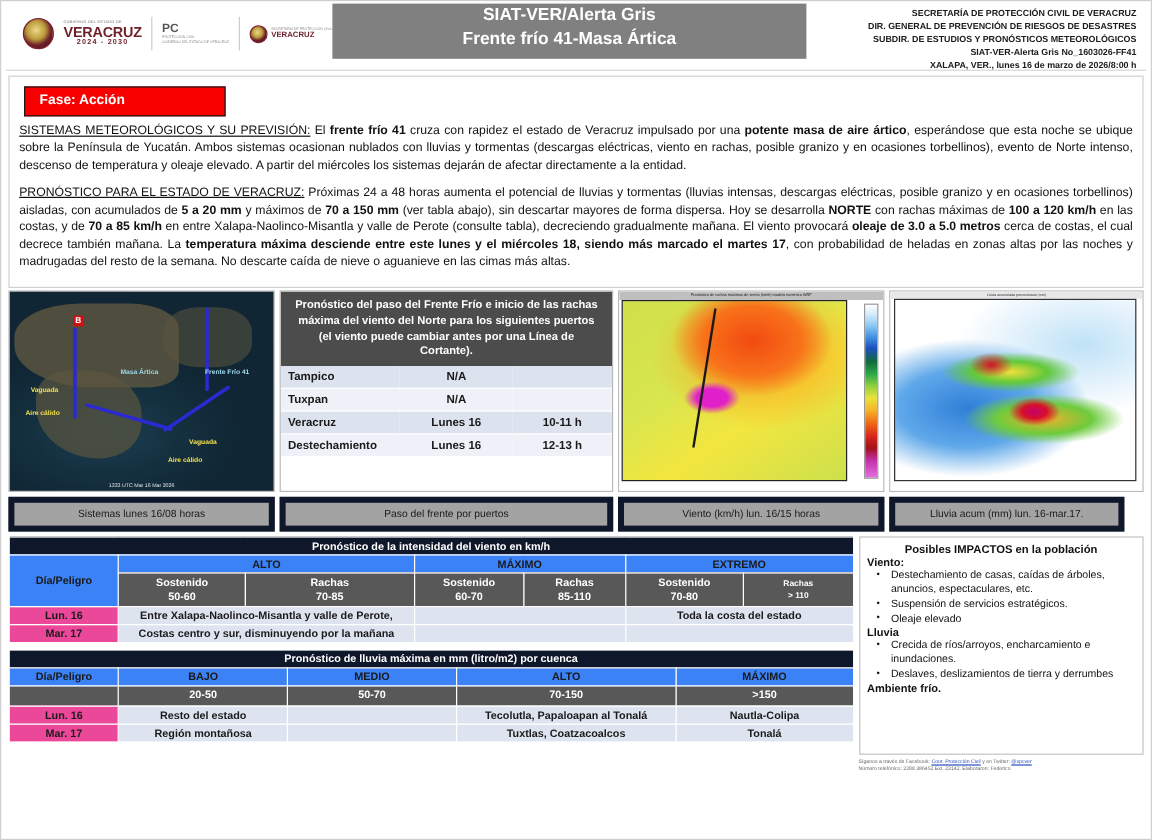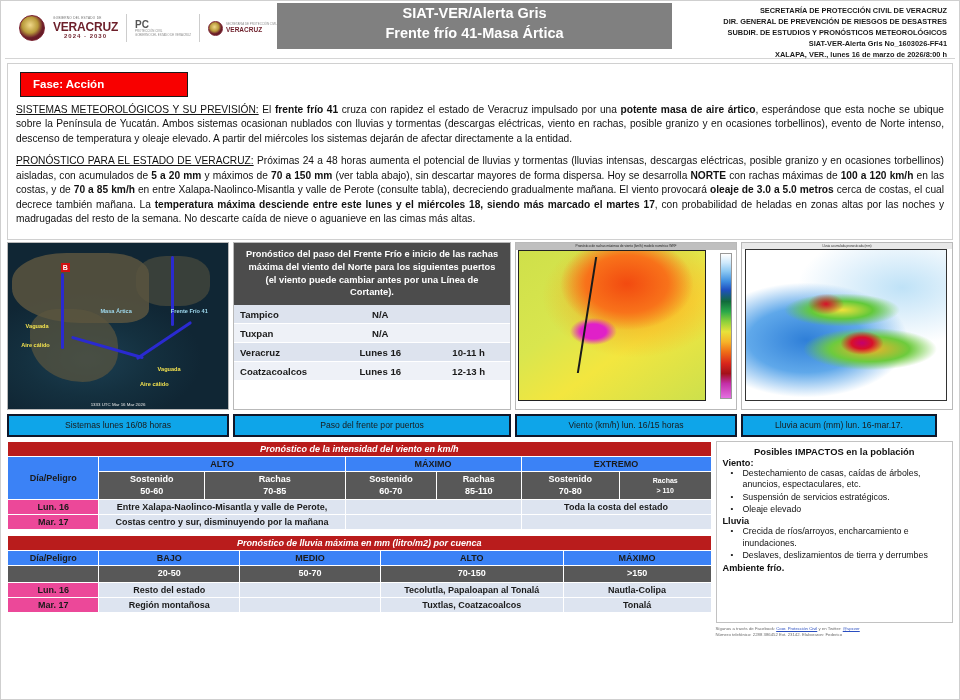--- a/index.html
+++ b/index.html
@@ -242,22 +242,22 @@
       linear-gradient(140deg, #ffffff 0%, #eef6fd 18%, #8fc4ee 45%, #4b97e0 70%, #cfe6f8 100%);
   }
   .rain-ticks {
     position: absolute; left: 3px; right: 5px; bottom: 1px; height: 6px;
     background: #ffffff;
   }
 
   
   .captions { display: flex; gap: 4px; margin: 4px 6px 0 6px; }
   .cap {
-    border: 2px solid #0f172a;
-    background: #0ea5e9;
+    border: 5px solid #0f172a;
+    background: #a3a3a3;
     color: #1a1a1a;
     font-size: 8.6px;
     text-align: center;
     padding: 4px 2px 5px 2px;
   }
   .cap1 { width: 222px; }
   .cap2 { width: 278px; }
   .cap3 { width: 222px; }
   .cap4 { width: 196px; }
 
@@ -268,24 +268,23 @@
 
   table.grid { width: 100%; border-collapse: collapse; table-layout: fixed; }
   table.grid td, table.grid th {
     border: 1px solid #ffffff;
     font-size: 9px;
     padding: 2px 3px;
     text-align: center;
     vertical-align: middle;
   }
   .bar-title {
-    background: #b91c1c; color: #ffffff;
+    background: #0f172a; color: #ffffff;
     font-weight: bold; font-size: 9.4px;
     padding: 3px 0 4px 0;
-    font-style: italic;
   }
   .hdr-lite {
     background: #3b82f6; color: #1a1a1a; font-weight: bold;
   }
   .hdr-dark {
     background: #585858; color: #ffffff; font-weight: bold;
     line-height: 1.3;
   }
   .hdr-dark .sm { font-size: 7px; font-weight: bold; display: block; }
   .cell-day {
@@ -420,21 +419,21 @@
             <td class="pt-name">Tuxpan</td>
             <td class="pt-day">N/A</td>
             <td class="pt-hour"></td>
           </tr>
           <tr>
             <td class="pt-name">Veracruz</td>
             <td class="pt-day">Lunes 16</td>
             <td class="pt-hour">10-11 h</td>
           </tr>
           <tr>
-            <td class="pt-name">Coatzacoalcos</td>
+            <td class="pt-name">Destechamiento</td>
             <td class="pt-day">Lunes 16</td>
             <td class="pt-hour">12-13 h</td>
           </tr>
         </tbody>
       </table>
     </div>
 
     <div class="panel p3">
       <div class="windmap">
         <div class="wind-title">Pronóstico de rachas máximas de viento (km/h) modelo numérico WRF</div>

